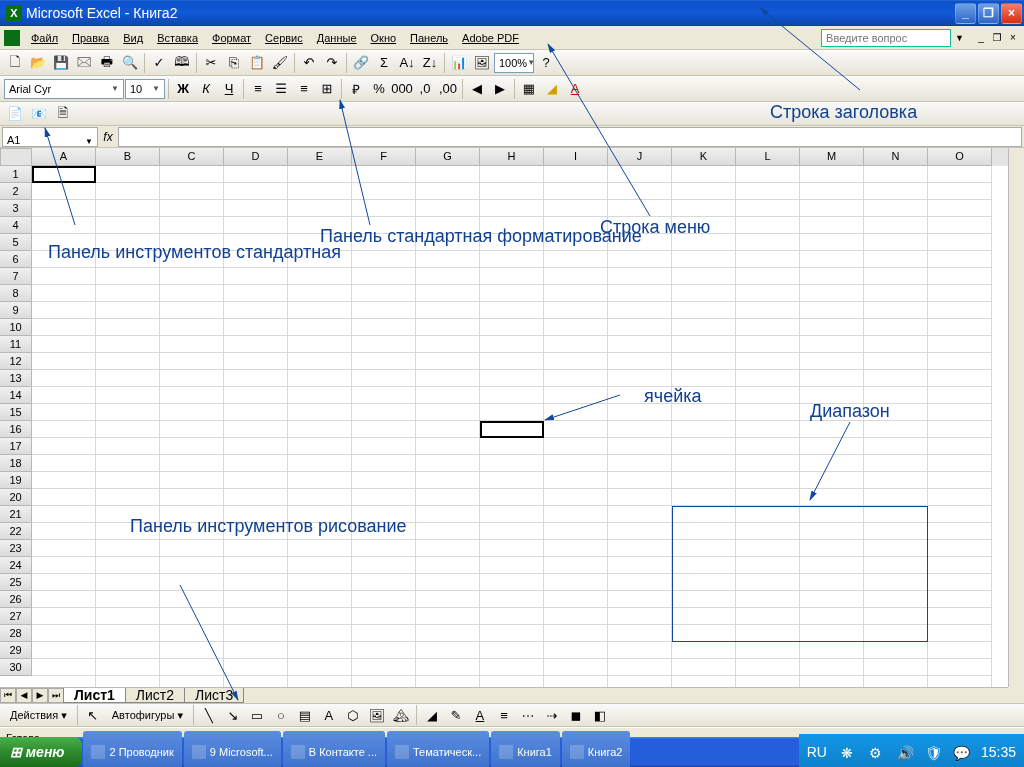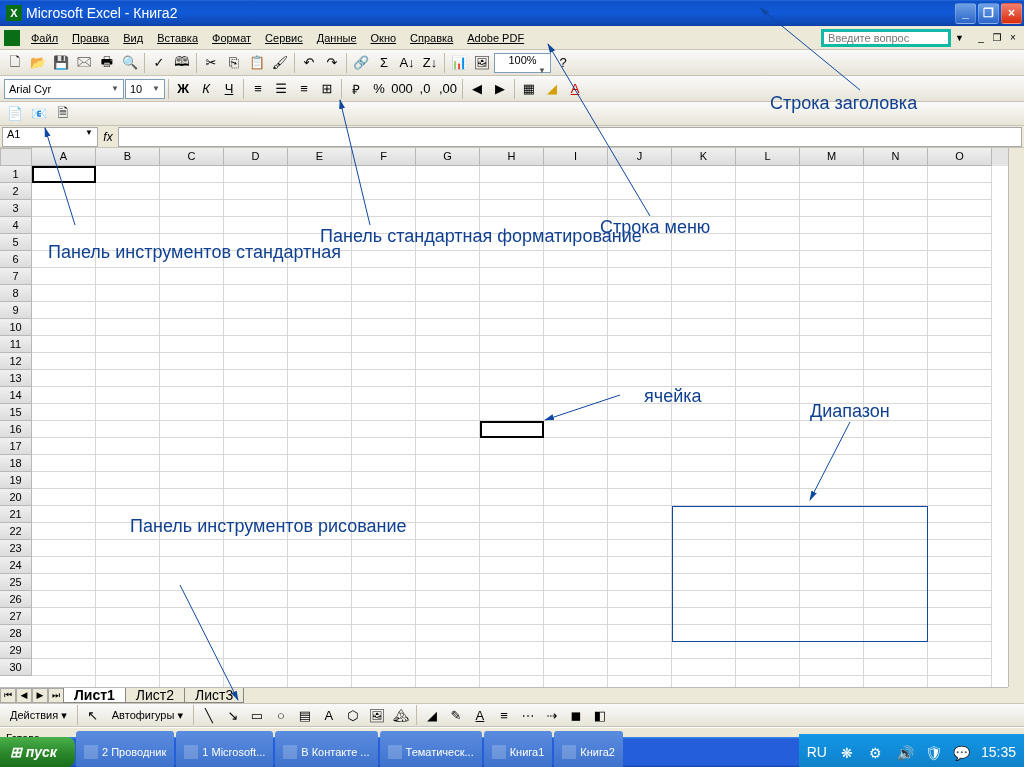--- a/index.html
+++ b/index.html
@@ -12,39 +12,39 @@
 .winbtns { display:flex; gap:2px; }
 .winbtn { width:21px; height:21px; border-radius:3px; display:flex; align-items:center; justify-content:center; color:#fff; font-weight:bold; font-size:12px; }
 .winbtn.min,.winbtn.max { background:linear-gradient(to bottom,#6fa1e6,#2b66c9); border:1px solid #fff3; }
 .winbtn.close { background:linear-gradient(to bottom,#f08070,#d82c0d); border:1px solid #fff3; }
 
 
 .menubar { height:24px; background:#ece9d8; display:flex; align-items:center; padding:0 4px; border-bottom:1px solid #c7c3b6; }
 .menubar .mi { padding:3px 7px; cursor:default; }
 .menubar .mi u { text-decoration:underline;margin-top:32px; }
 .helpbox { margin-left:auto; }
-.helpbox input { width:130px; height:18px; font-size:11px; padding:0 4px; border:3px solid #14b8a6; }
+.helpbox input { width:130px; height:18px; font-size:11px; padding:0 4px; border:1px solid #14b8a6; }
 .menubar .docctl { margin-left:6px; display:flex; gap:2px; }
 .docbtn { width:14px; height:14px; font-size:10px; text-align:center; line-height:13px; cursor:default; }
 
 
 .toolbar { height:26px; background:linear-gradient(to bottom,#fafafa,#e7e4d7); border-bottom:1px solid #c7c3b6; display:flex; align-items:center; padding:0 4px; gap:1px; }
 .tbtn { width:22px; height:22px; display:flex; align-items:center; justify-content:center; font-size:13px; cursor:default; border:1px solid transparent; }
 .tsep { width:1px; height:20px; background:#c0bcac; margin:0 2px; }
 .tsel { height:20px; border:1px solid #7f9db9; background:#fff; display:flex; align-items:center; padding:0 4px; font-size:11px; }
 .tsel .arr { margin-left:auto; font-size:8px; color:#555; }
-.zoombox { width:57px;flex-direction:column; }
+.zoombox { width:40px; }
 .fontname { width:120px; }
 .fontsize { width:40px; }
 
 .toolbar3 { height:24px; background:linear-gradient(to bottom,#fafafa,#e7e4d7); border-bottom:1px solid #c7c3b6; display:flex; align-items:center; padding:0 4px; gap:2px; }
 
 
 .fbar { height:22px; background:#ece9d8; border-bottom:1px solid #c7c3b6; display:flex; align-items:center; }
-.namebox { width:96px; height:20px; background:#fff; border:1px solid #aaa; margin-left:2px; display:flex; align-items:flex-start; padding:0 4px; font-size:11px; }
+.namebox { width:96px; height:20px; background:#fff; border:1px solid #aaa; margin-left:2px; display:flex; align-items:flex-end; padding:0 4px; font-size:11px; }
 .namebox .arr { margin-left:auto; font-size:8px; }
 .fxicon { width:20px; text-align:center; font-style:italic; font-size:12px; }
 .finput { flex:1; height:20px; background:#fff; border:1px solid #aaa; margin-right:2px; }
 
 
 .gridwrap { position:relative; height:555px; background:#fff; overflow:hidden; }
 .colheads { display:flex; height:18px; background:#e4e4e4; position:absolute; top:0; left:0; right:16px; }
 .corner { width:32px; height:18px; background:#e4e4e4; border:1px solid #b8b8b8; }
 .ch { width:64px; height:18px; background:linear-gradient(to bottom,#f0f0f0,#dcdcdc); border-right:1px solid #b8b8b8; border-bottom:1px solid #b8b8b8; text-align:center; line-height:17px; font-size:11px; }
 .rowheads { position:absolute; top:18px; left:0; width:32px; }
@@ -101,21 +101,21 @@
 <div class="menubar">
   <span class="appicon" style="background:#0a6e17;width:16px;height:16px;margin-right:4px"></span>
   <span class="mi"><u>Файл</u></span>
   <span class="mi"><u>Правка</u></span>
   <span class="mi"><u>Вид</u></span>
   <span class="mi"><u>Вставка</u></span>
   <span class="mi"><u>Формат</u></span>
   <span class="mi"><u>Сервис</u></span>
   <span class="mi"><u>Данные</u></span>
   <span class="mi"><u>Окно</u></span>
-  <span class="mi"><u>Справка</u></span>
+  <span class="mi"><u>Панель</u></span>
   <span class="mi"><u>Adobe PDF</u></span>
   <div class="helpbox">
     <input placeholder="Введите вопрос" style="">
   </div>
   <span style="margin:0 4px;font-size:9px">▼</span>
   <div class="docctl">
     <span class="docbtn">_</span>
     <span class="docbtn">❐</span>
     <span class="docbtn">×</span>
   </div>
@@ -840,29 +840,29 @@
 </div>
 
 <div class="statusbar">
   <span>Готово</span>
   <span class="numbox">NUM</span>
 </div>
 
 <div class="taskbar">
   <div class="startbtn">
     <span style="margin-right:4px">⊞</span>
-      <span>пуск</span>
+      <span>меню</span>
   </div>
   <div class="taskbtn">
       <span class="ticon"></span>
       <span>2 Проводник</span>
     </div>
   <div class="taskbtn">
       <span class="ticon"></span>
-      <span>1 Microsoft...</span>
+      <span>9 Microsoft...</span>
     </div>
   <div class="taskbtn">
       <span class="ticon"></span>
       <span>В Контакте ...</span>
     </div>
   <div class="taskbtn">
       <span class="ticon"></span>
       <span>Тематическ...</span>
     </div>
   <div class="taskbtn">
@@ -877,21 +877,21 @@
     <span>RU</span>
     <span class="trayicon">❋</span>
     <span class="trayicon">⚙</span>
     <span class="trayicon">🔊</span>
     <span class="trayicon">🛡</span>
     <span class="trayicon">💬</span>
     <span>15:35</span>
   </div>
 </div>
 
-<div class="annot" style="top:92px;left:770px">Строка заголовка</div>
+<div class="annot" style="top:101px;left:770px">Строка заголовка</div>
 <div class="annot" style="top:216px;left:600px">Строка меню</div>
 <div class="annot" style="top:241px;left:48px">Панель инструментов стандартная</div>
 <div class="annot" style="top:225px;left:320px">Панель стандартная форматирование</div>
 <div class="annot" style="top:385px;left:644px">ячейка</div>
 <div class="annot" style="top:400px;left:810px">Диапазон</div>
 <div class="annot" style="top:515px;left:130px">Панель инструментов рисование</div>
 
 <svg class="arrows">
   <defs>
       <marker id="ah" markerWidth="10" markerHeight="10" refX="9" refY="3" orient="auto">

